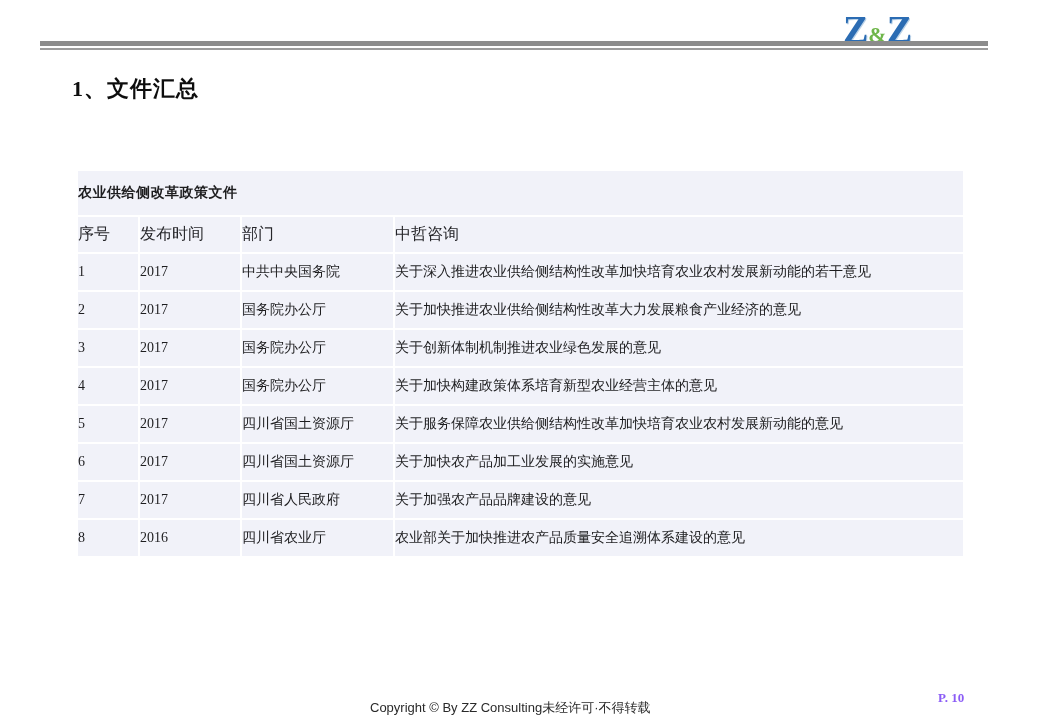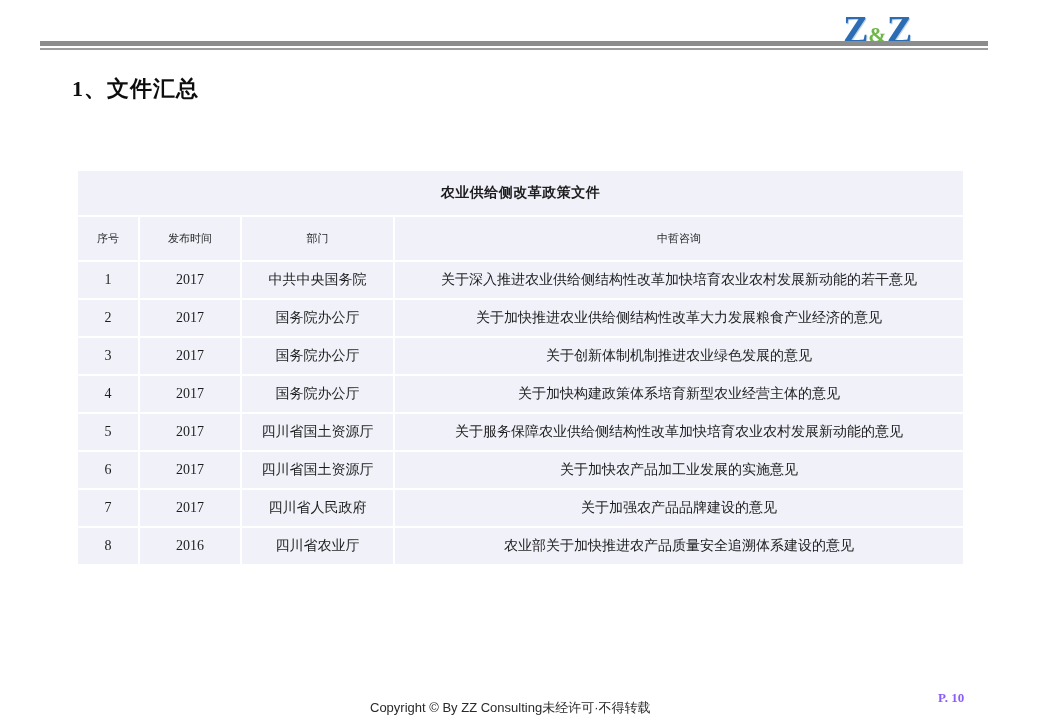--- a/index.html
+++ b/index.html
@@ -92,40 +92,40 @@
     position: absolute;
     left: 76px;
     top: 169px;
     width: 887px;
     border-collapse: collapse;
     table-layout: fixed;
   }
   .policy-table td {
     border: 2px solid #ffffff;
     background: #f1f2f9;
-    text-align: center;
+    text-align: left;
     vertical-align: middle;
     font-size: 14px;
     color: #1d1d1f;
     white-space: nowrap;
     overflow: hidden;
   }
   .col-no   { width: 62px; }
   .col-year { width: 102px; }
   .col-dept { width: 153px; }
   .col-doc  { width: 570px; }
 
   .tbl-title-cell {
     height: 46px;
     font-weight: 700;
     font-size: 15px;
     color: #111111;
     letter-spacing: 0.5px;
   }
-  .tbl-head-row td { height: 45px; font-size: 11px; color: #26262a; }
+  .tbl-head-row td { height: 37px; font-size: 16px; color: #26262a; }
   .tbl-data-row td { height: 38px; }
   .cell-serif {
     font-family: "Liberation Serif", serif;
     font-size: 15px;
     color: #1b1b2a;
   }
   .cell-doc { font-size: 13.5px; letter-spacing: 0; }
 
   
   .footer {

